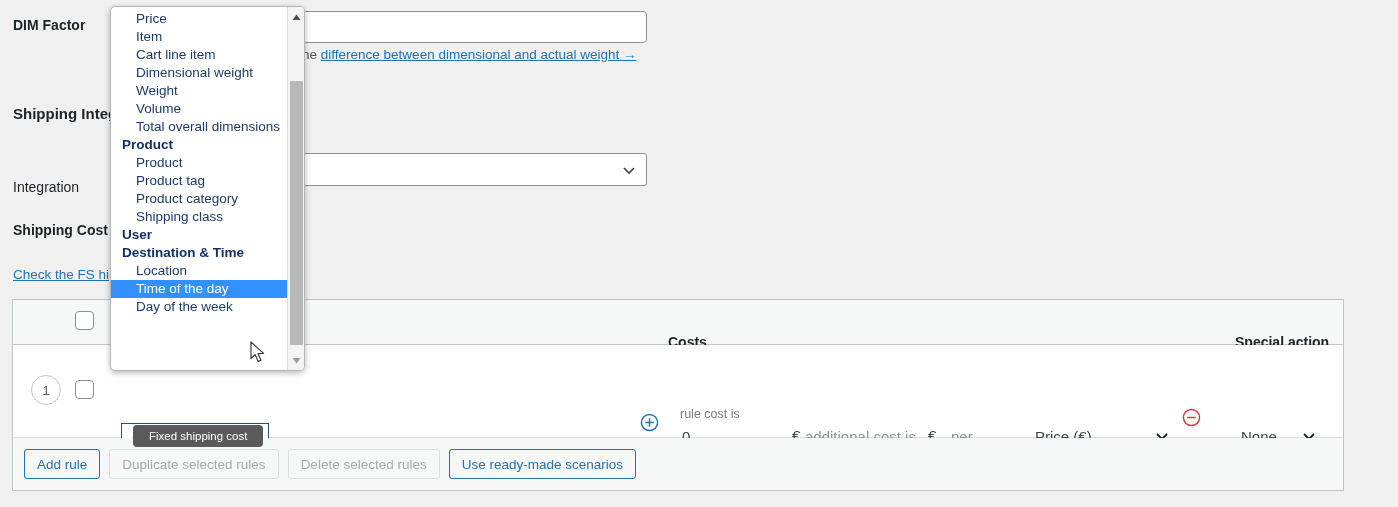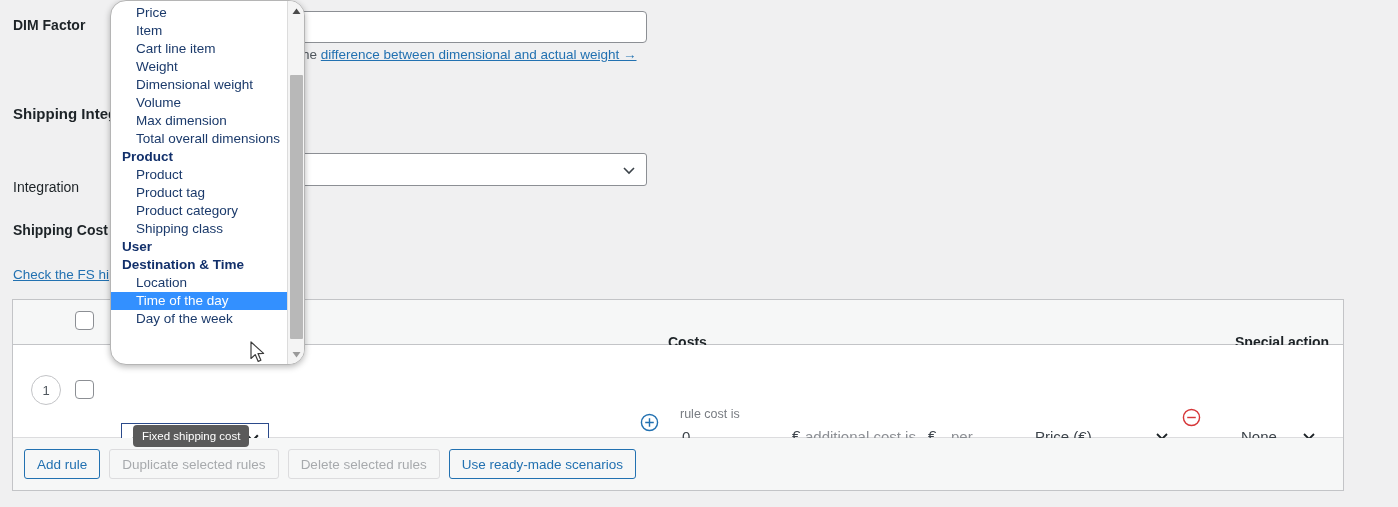--- a/index.html
+++ b/index.html
@@ -209,25 +209,25 @@
   .btn-disabled {
     border: 1px solid #dcdcde;
     color: #a7aaad;
     background: #f6f7f7;
     cursor: default;
   }
 
   
   .dropdown {
     position: absolute;
-    left: 110px; top: 0;
+    left: 110px; top: 6px;
     width: 195px; height: 365px;
     background: #fff;
     border: 1px solid #b5b5b5;
-    border-radius: 16px;
+    border-radius: 5px;
     box-shadow: 0 2px 6px rgba(0,0,0,0.28);
     overflow: hidden;
     z-index: 40;
   }
   .dd-list {
     position: absolute;
     left: 0; top: 3px;
     width: 176px;
   }
   .dd-item {
@@ -271,21 +271,21 @@
     border-radius: 1px;
   }
 
   .tooltip {
     position: absolute;
     left: 133px; top: 425px;
     background: #5a5a5a;
     color: #fff;
     font-size: 11.5px;
     border-radius: 4px;
-    padding: 5px 9px;
+    padding: 5px 16px;
     white-space: nowrap;
     z-index: 60;
   }
 
   .cursor {
     position: absolute;
     left: 250px; top: 341px;
     z-index: 70;
     pointer-events: none;
   }
@@ -400,24 +400,23 @@
 
   </div>
 
   <div class="tooltip">Fixed shipping cost</div>
 
   <div class="dropdown">
     <div class="dd-list" id="dd-list">
         <div class="dd-item">Price</div>
         <div class="dd-item">Item</div>
         <div class="dd-item">Cart line item</div>
+        <div class="dd-item">Dimensional weight</div>
         <div class="dd-item">Weight</div>
-        <div class="dd-item">Dimensional weight</div>
         <div class="dd-item">Volume</div>
-        <div class="dd-item">Max dimension</div>
         <div class="dd-item">Total overall dimensions</div>
         <div class="dd-item group">Product</div>
         <div class="dd-item">Product</div>
         <div class="dd-item">Product tag</div>
         <div class="dd-item">Product category</div>
         <div class="dd-item">Shipping class</div>
         <div class="dd-item group">User</div>
         <div class="dd-item group">Destination &amp; Time</div>
         <div class="dd-item">Location</div>
         <div class="dd-item sel">Time of the day</div>

